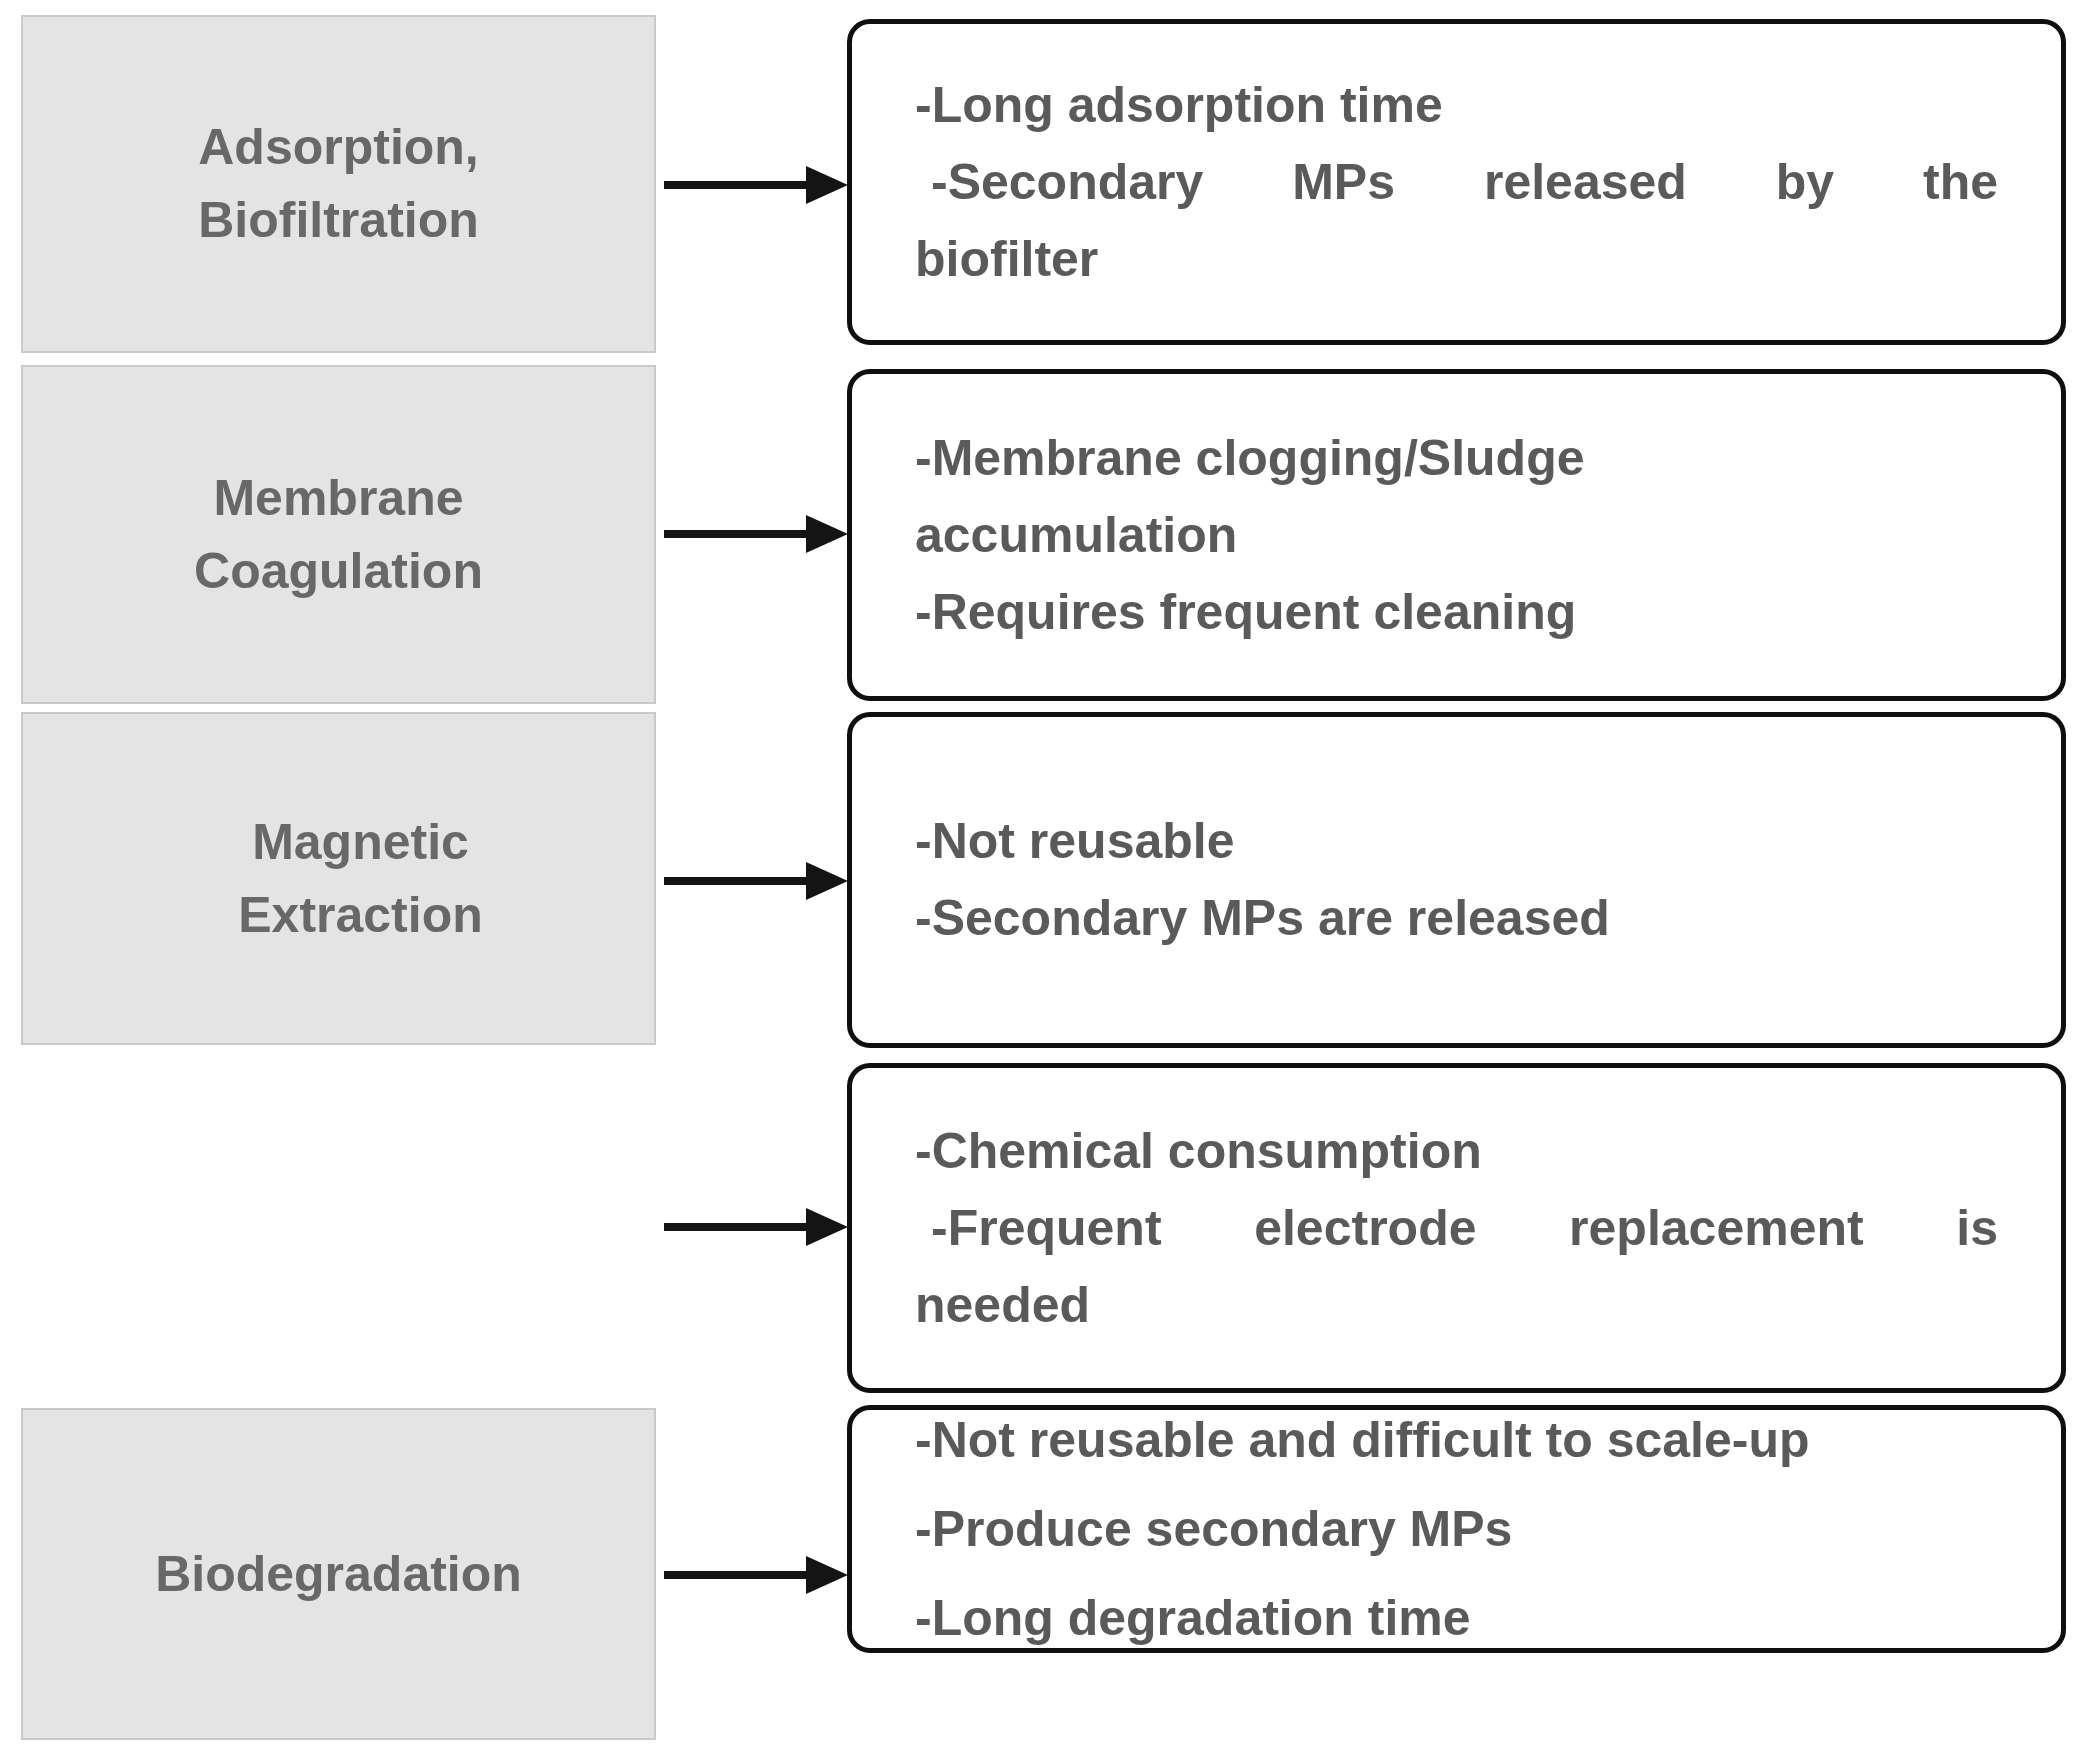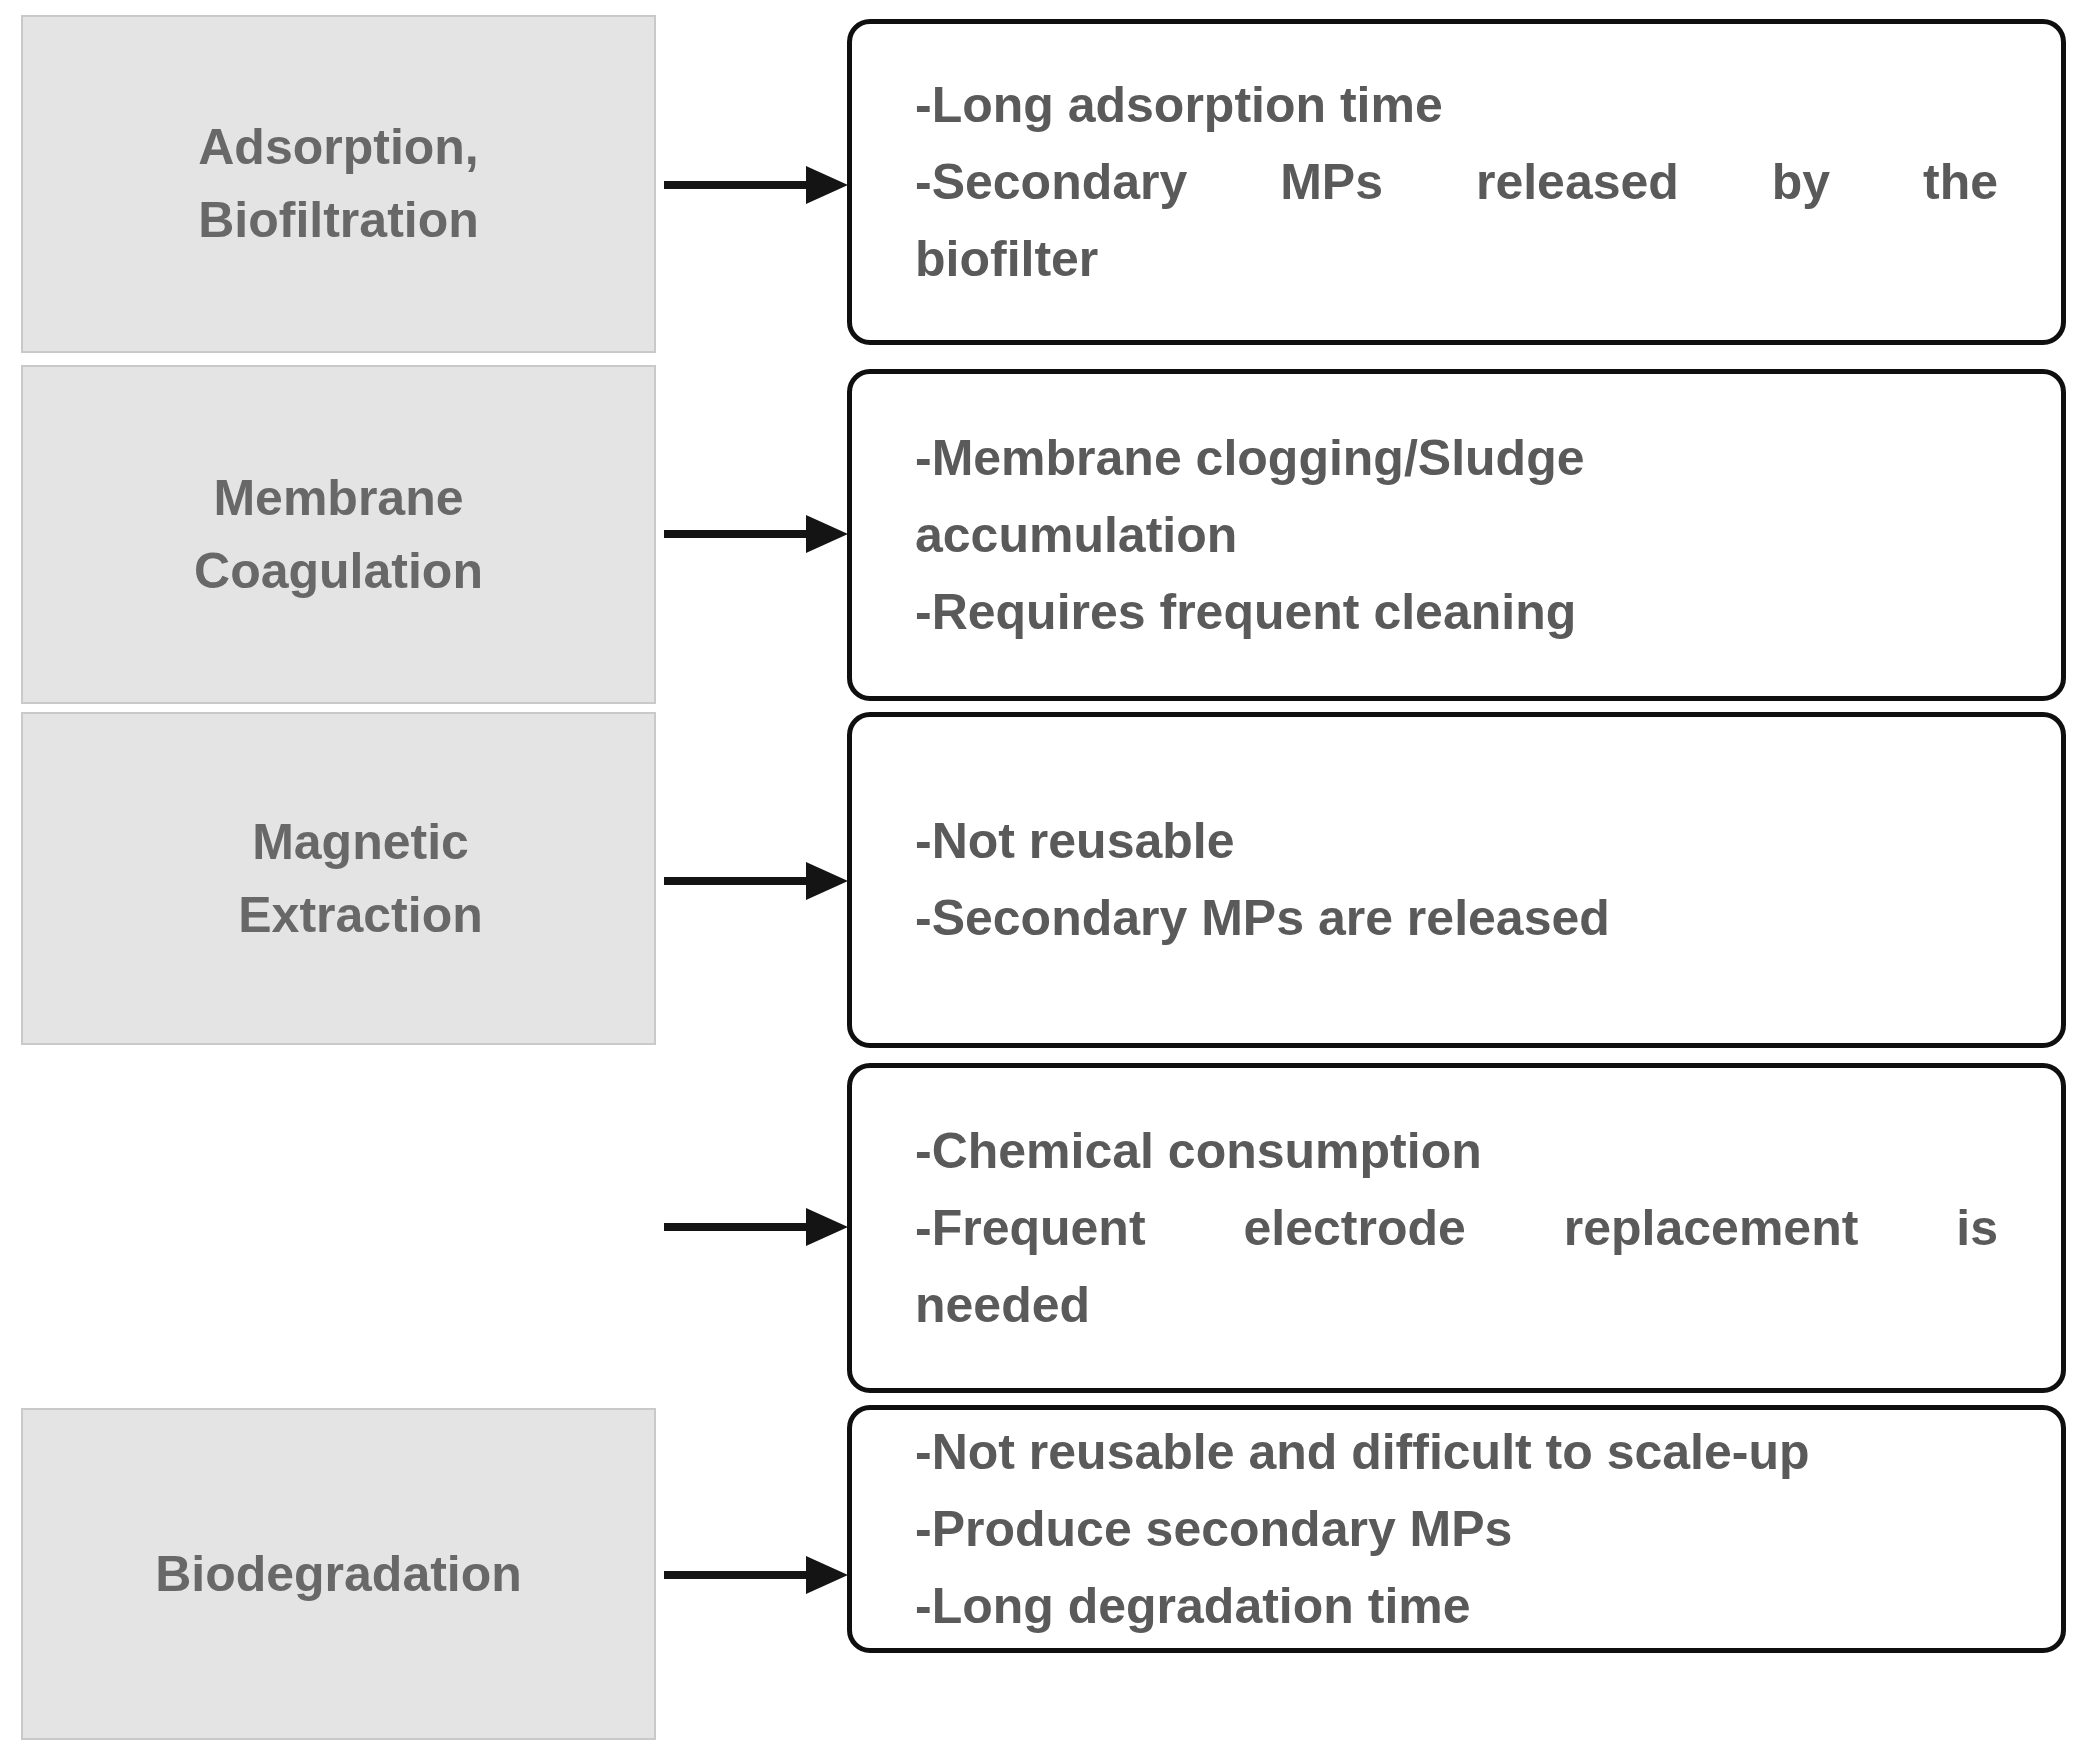--- a/index.html
+++ b/index.html
@@ -50,20 +50,21 @@
   .drawback-line {
     font-size: 50px;
     font-weight: bold;
     color: #5a5a5a;
     line-height: 77px;
     text-align: left;
   }
   .drawback-line.jl {
     text-align: justify;
     text-align-last: justify;
+    margin-left: 16px;
   }
   .arrow {
     position: absolute;
     left: 664px;
     width: 184px;
     height: 38px;
     display: flex;
     align-items: center;
   }
   .arrow .shaft {
@@ -135,20 +136,20 @@
     <div class="drawback-line">needed</div>
   </div>
 
   <div class="method-box" style="top:1408px;height:332px;">
     <div class="method-line">Biodegradation</div>
   </div>
   <div class="arrow" style="top:1556px;">
     <div class="shaft"></div>
     <div class="head"></div>
   </div>
-  <div class="drawback-box" style="top:1405px;height:248px;">
+  <div class="drawback-box" style="top:1405px;height:248px;gap:12px;">
     <div class="drawback-line">-Not reusable and difficult to scale-up</div>
     <div class="drawback-line">-Produce secondary MPs</div>
     <div class="drawback-line">-Long degradation time</div>
   </div>
 
 </div>
 
 
 </body></html>

